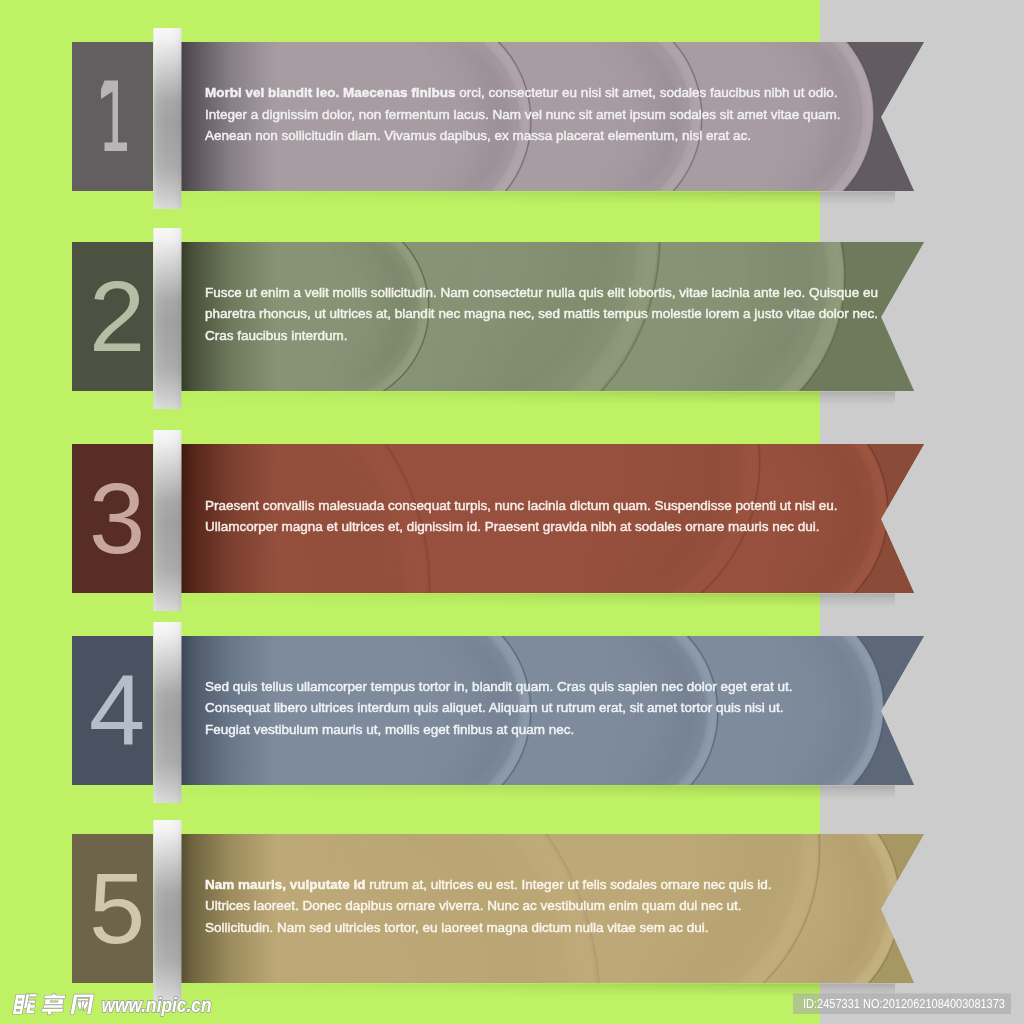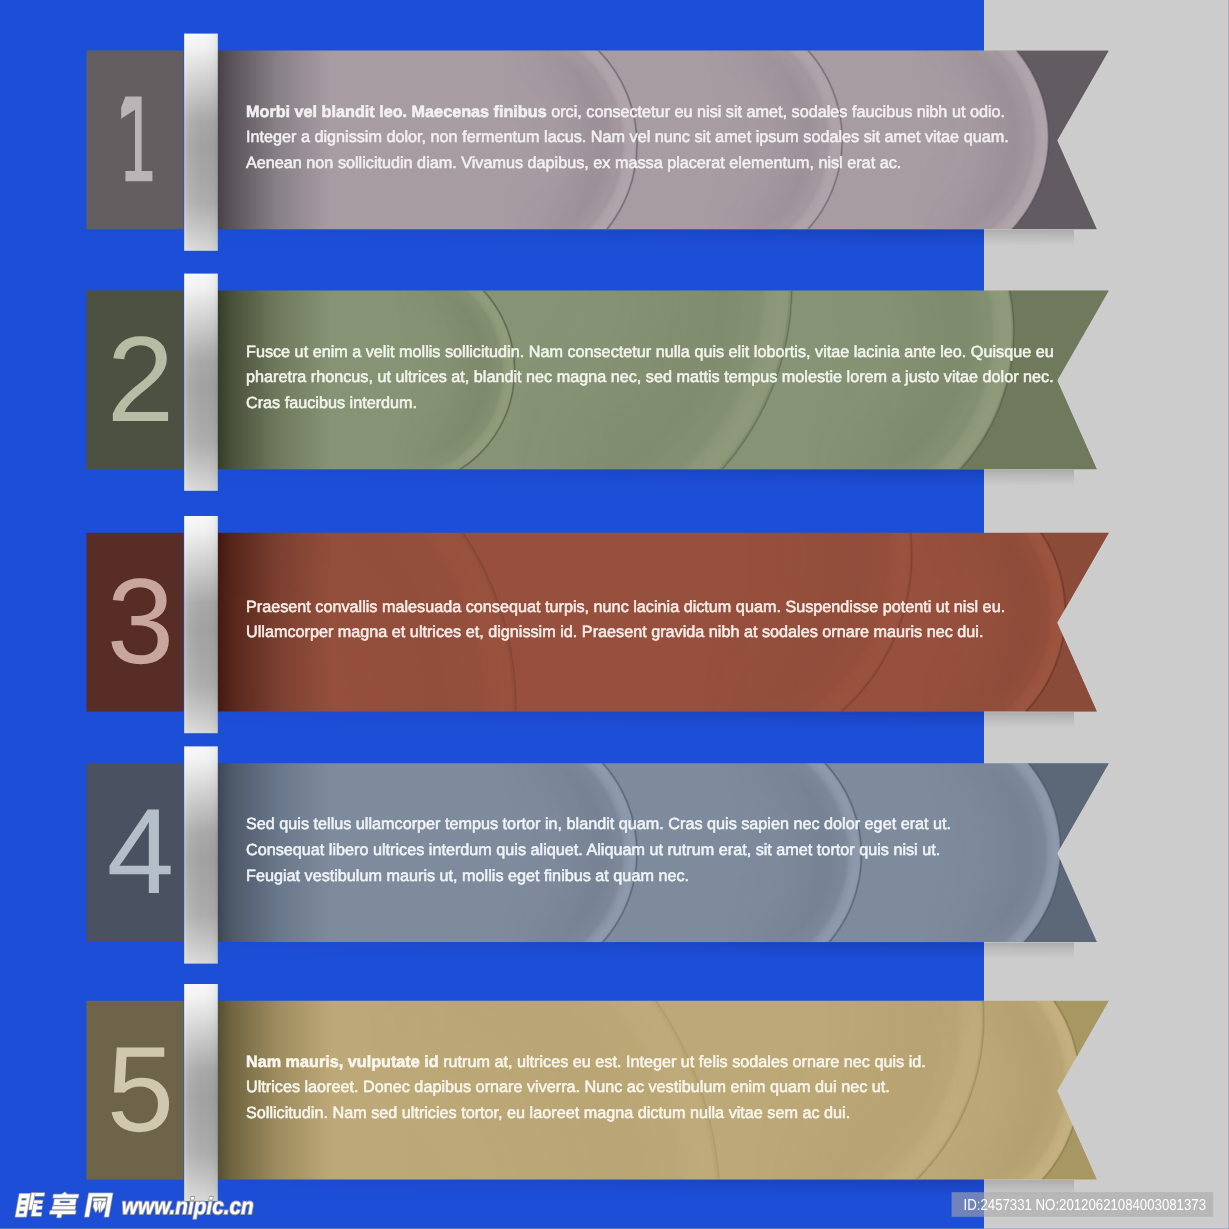--- a/index.html
+++ b/index.html
@@ -1,19 +1,19 @@
 <!DOCTYPE html>
 <html><head>
 <meta charset="utf-8">
 <title>Numbered Ribbon Banner Infographic</title>
 <style>
   html,body{margin:0;padding:0;}
   body{width:1024px;height:1024px;overflow:hidden;background:#cccccc;
        font-family:"Liberation Sans",sans-serif;}
-  #stage{position:relative;width:820px;height:1024px;background:#1d4ed8;}
+  #stage{position:relative;width:820px;height:1024px;background:#bef264;}
   #stage svg.layer{position:absolute;left:0;top:0;filter:blur(0.55px);}
 </style>
 </head>
 <body>
 
 <div id="stage">
     <svg class="layer" width="1024" height="1024" viewBox="0 0 1024 1024">
       <defs>
         <filter id="soft" x="-2%" y="-2%" width="104%" height="104%">
           <feGaussianBlur stdDeviation="0.55"></feGaussianBlur>

